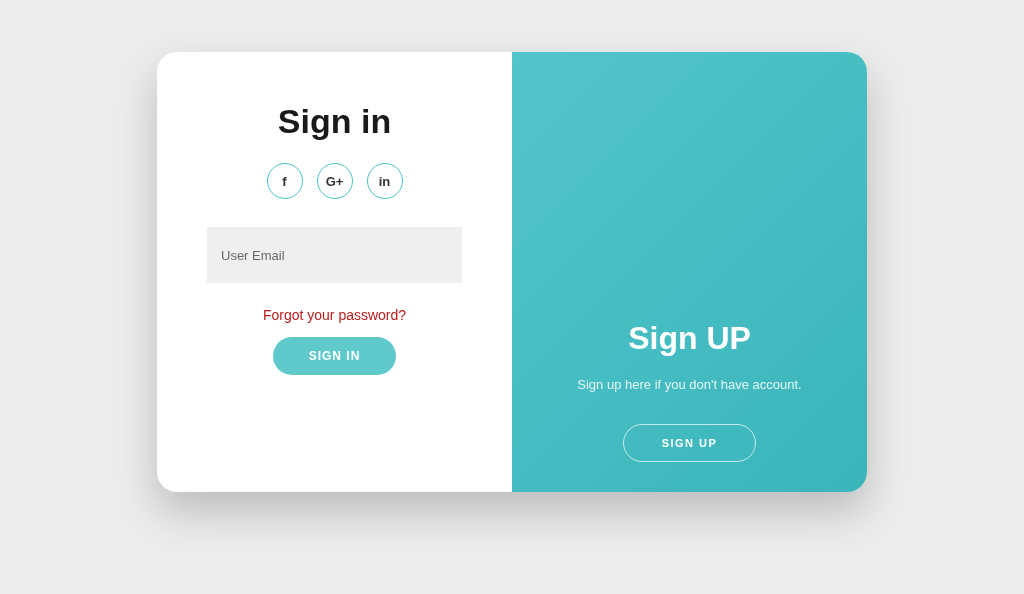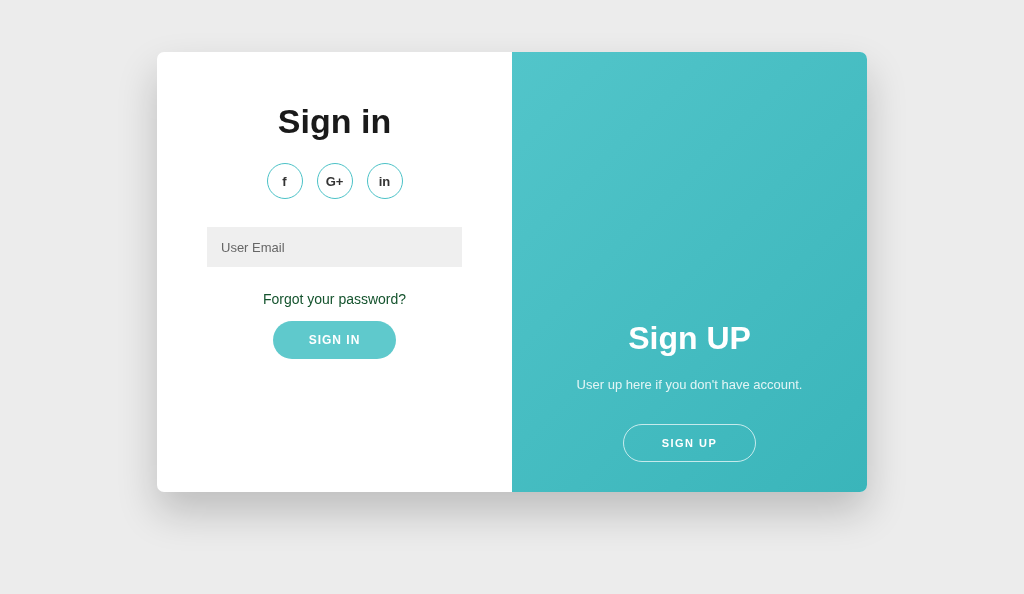--- a/index.html
+++ b/index.html
@@ -16,21 +16,21 @@
       display: flex;
       align-items: flex-start;
       justify-content: center;
       padding-top: 52px;
     }
     
     .card {
       width: 710px;
       height: 440px;
       background: #fff;
-      border-radius: 7px;
+      border-radius: 20px;
       display: flex;
       box-shadow: 0 20px 40px rgba(0,0,0,0.2);
       overflow: hidden;
     }
     
     .left-panel {
       width: 50%;
       padding: 50px 30px 30px;
       display: flex;
       flex-direction: column;
@@ -59,37 +59,37 @@
       align-items: center;
       justify-content: center;
       cursor: pointer;
       font-weight: bold;
       font-size: 13px;
       color: #333;
     }
     
     .input-field {
       width: 255px;
-      height: 40px;
+      height: 56px;
       background: #efefef;
       border: none;
       padding: 0 14px;
       font-size: 13px;
       color: #555;
       margin-bottom: 16px;
       outline: none;
     }
     
     .input-field::placeholder {
       color: #666;
     }
     
     .forgot-link {
       font-size: 14px;
-      color: #14532d;
+      color: #b91c1c;
       margin-top: 8px;
       margin-bottom: 14px;
       cursor: pointer;
     }
     
     .signin-btn {
       background: #5fc9cc;
       color: #fff;
       border: none;
       padding: 12px 36px;
@@ -159,16 +159,16 @@
 
     <input type="text" class="input-field" placeholder="User Email" style="">
 
     <a class="forgot-link">Forgot your password?</a>
 
     <button class="signin-btn">SIGN IN</button>
   </div>
 
   <div class="right-panel">
     <h2 class="signup-title">Sign UP</h2>
-    <p class="signup-subtitle">User up here if you don't have account.</p>
+    <p class="signup-subtitle">Sign up here if you don't have account.</p>
     <button class="signup-btn">SIGN UP</button>
   </div>
 </div>
 
 </body></html>

